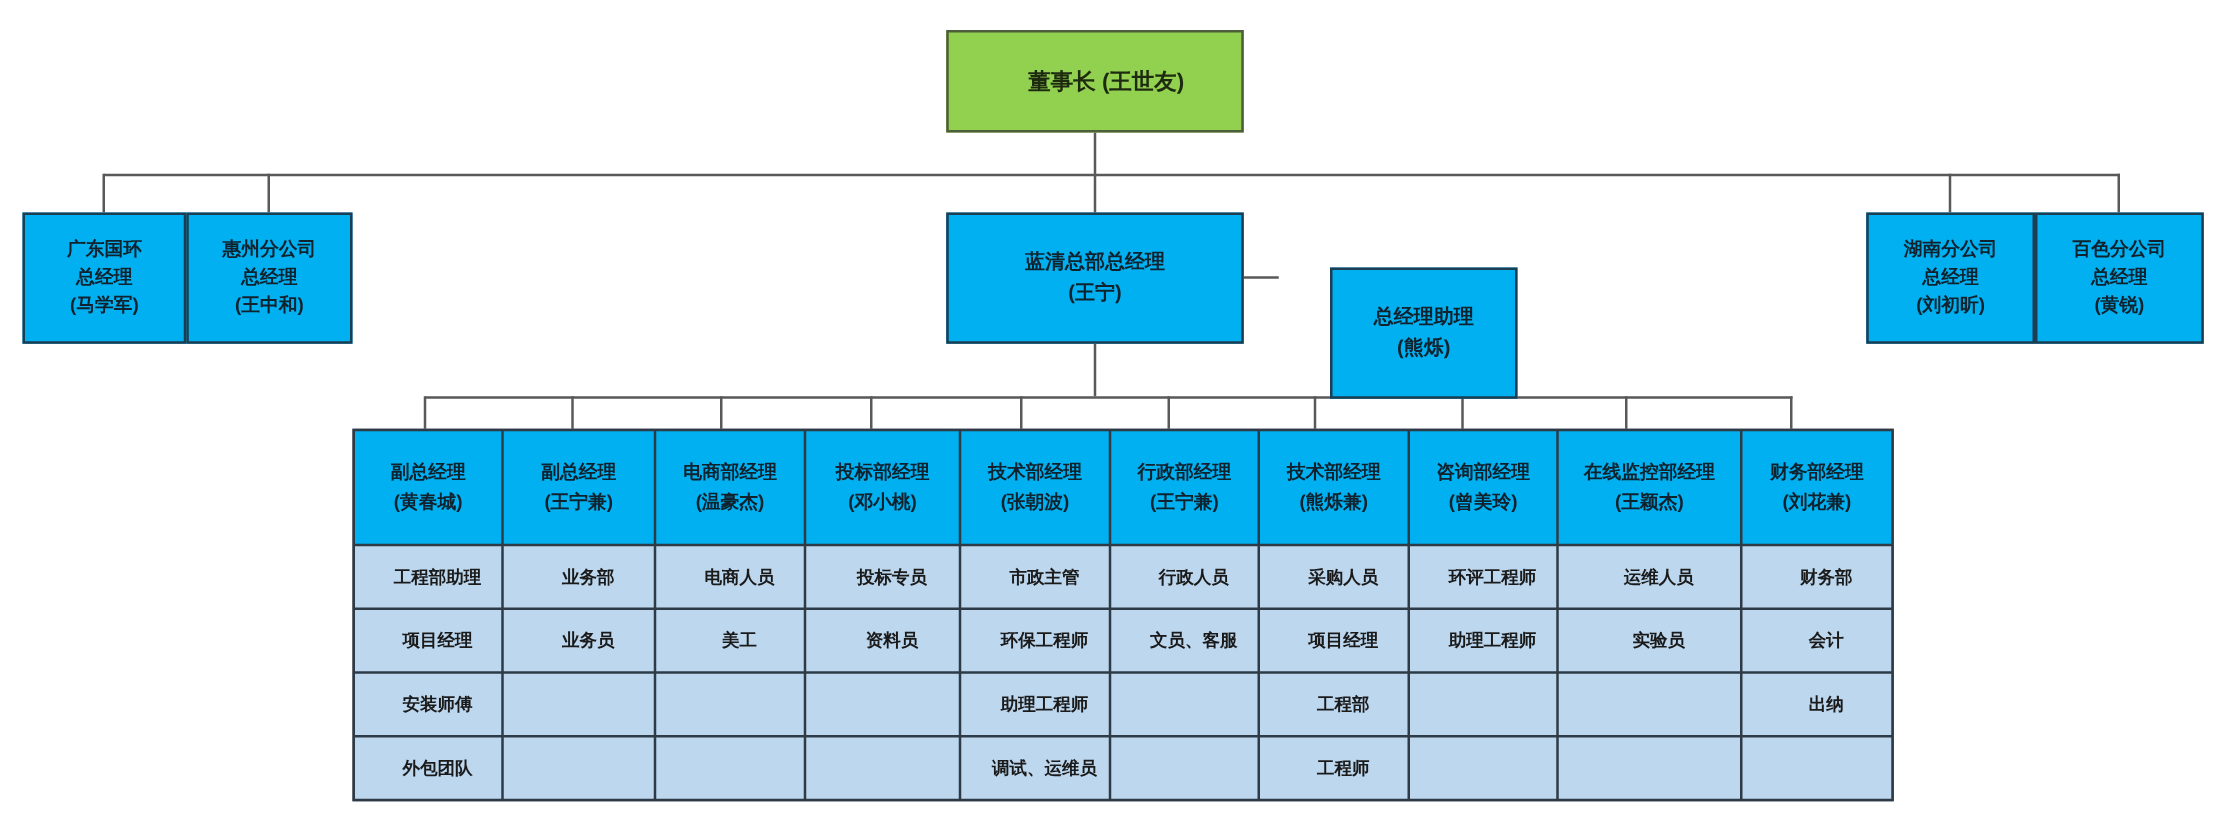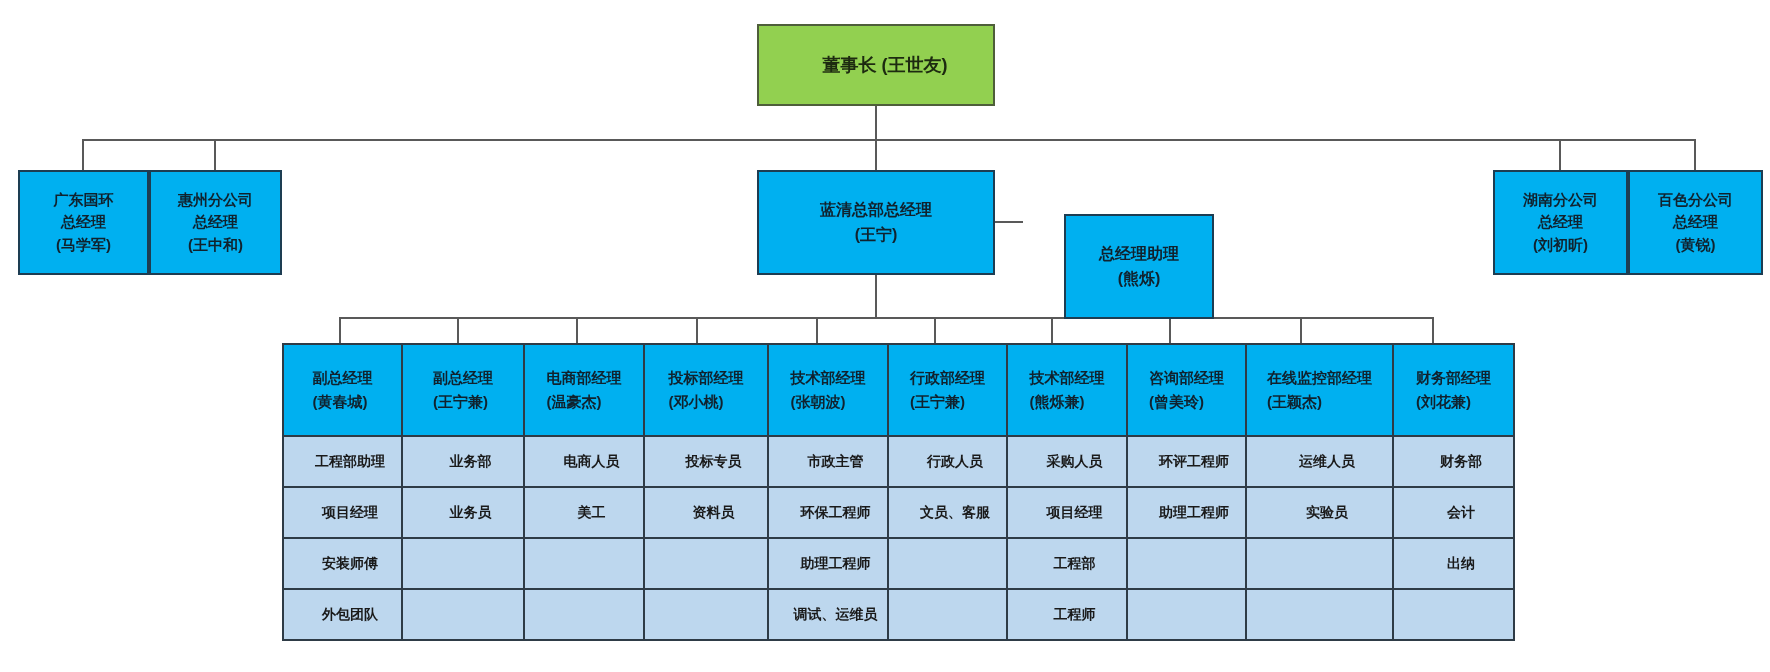--- a/index.html
+++ b/index.html
@@ -18,21 +18,21 @@
   .root-node{position:absolute;box-sizing:border-box;display:flex;align-items:center;justify-content:center;
         text-align:center;background:#92d050;border:2px solid #4e5e3a;color:#1d2a10;
         font-weight:600;font-size:18px;padding-left:18px;}
 
   
   .dept-grid{position:absolute;left:282px;top:343px;display:grid;
              grid-auto-flow:column;
              grid-template-rows:90px 49px 49px 49px 49px;
              grid-template-columns:117px 120px 118px 122px 118px 117px 118px 117px 145px 119px;
              gap:2px;background:#2e3b46;border:2px solid #2e3b46;}
-  .dept-head{background:#00b0f0;display:flex;align-items:center;justify-content:center;
+  .dept-head{background:#00b0f0;display:flex;align-items:center;justify-content:center;text-align:center;
              white-space:pre-line;color:#10222e;font-weight:600;font-size:15px;line-height:1.6;}
   .dept-cell{background:#bdd7ee;display:flex;align-items:center;justify-content:center;text-align:center;
              color:#1a1a1a;font-weight:600;font-size:14px;padding-left:15px;}
 </style>
 </head>
 <body>
 
 <div class="canvas">
 
   <div class="vline" style="left:875px;top:106px;height:64px;"></div>

